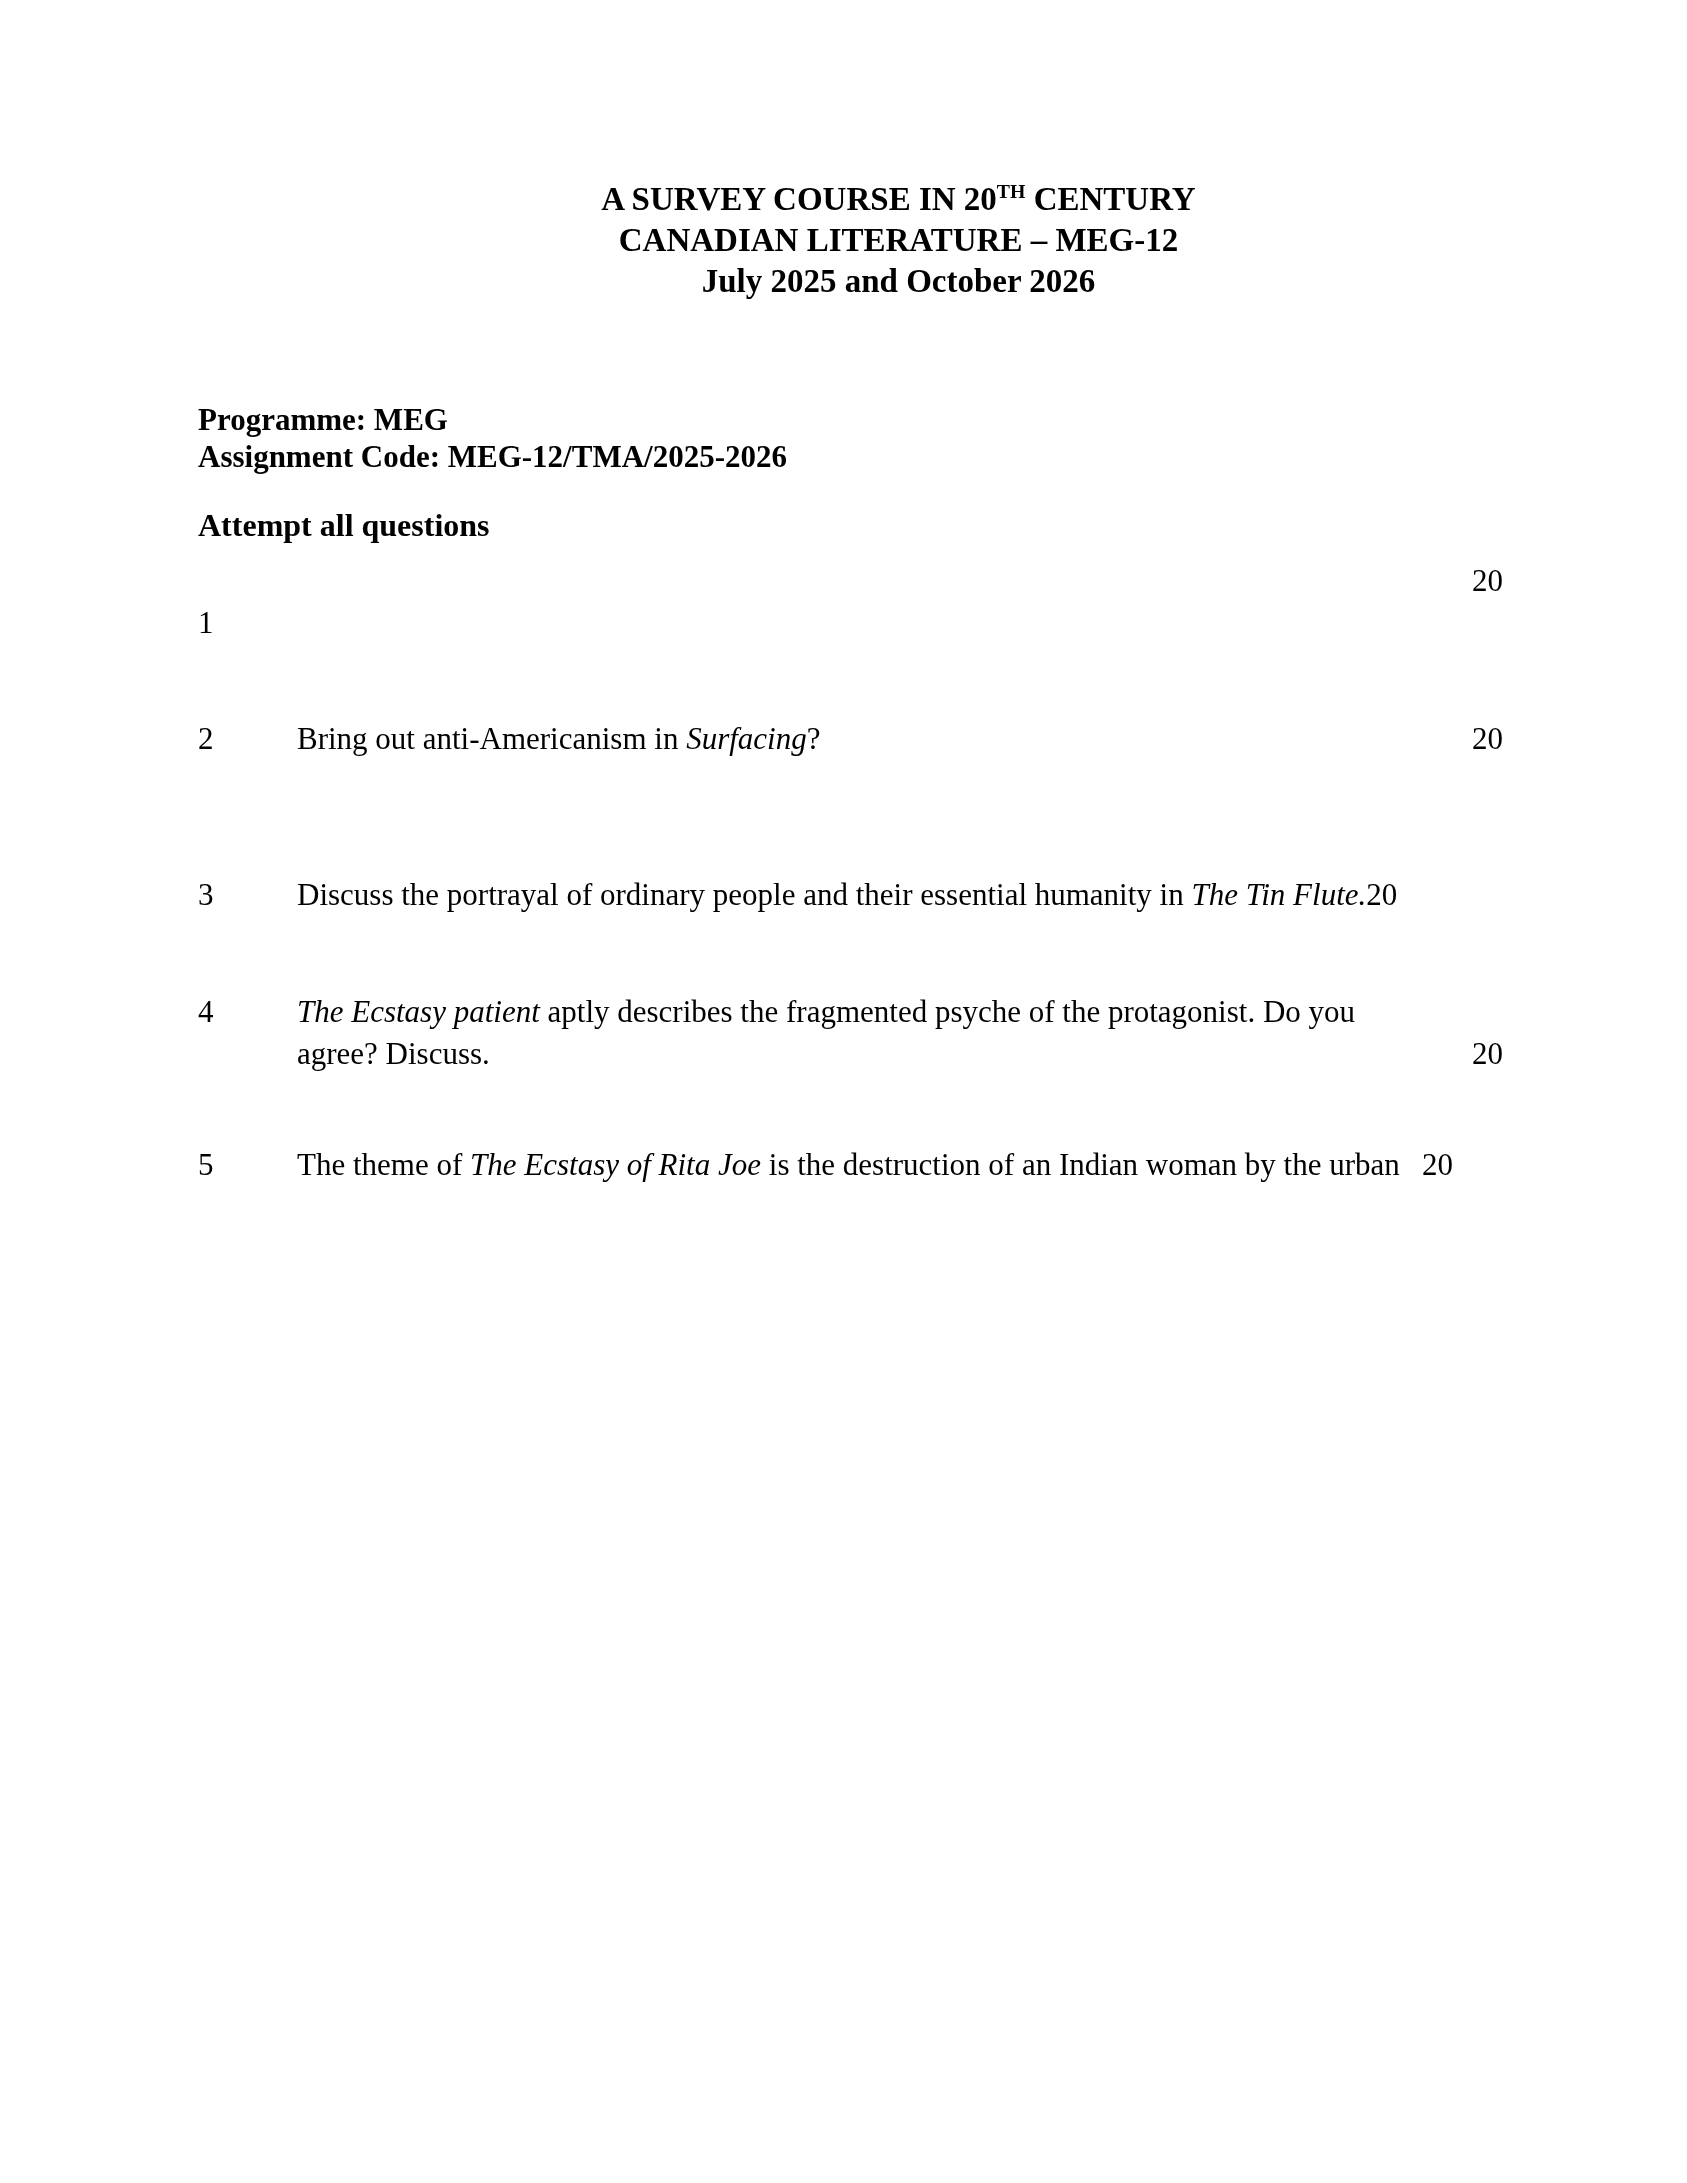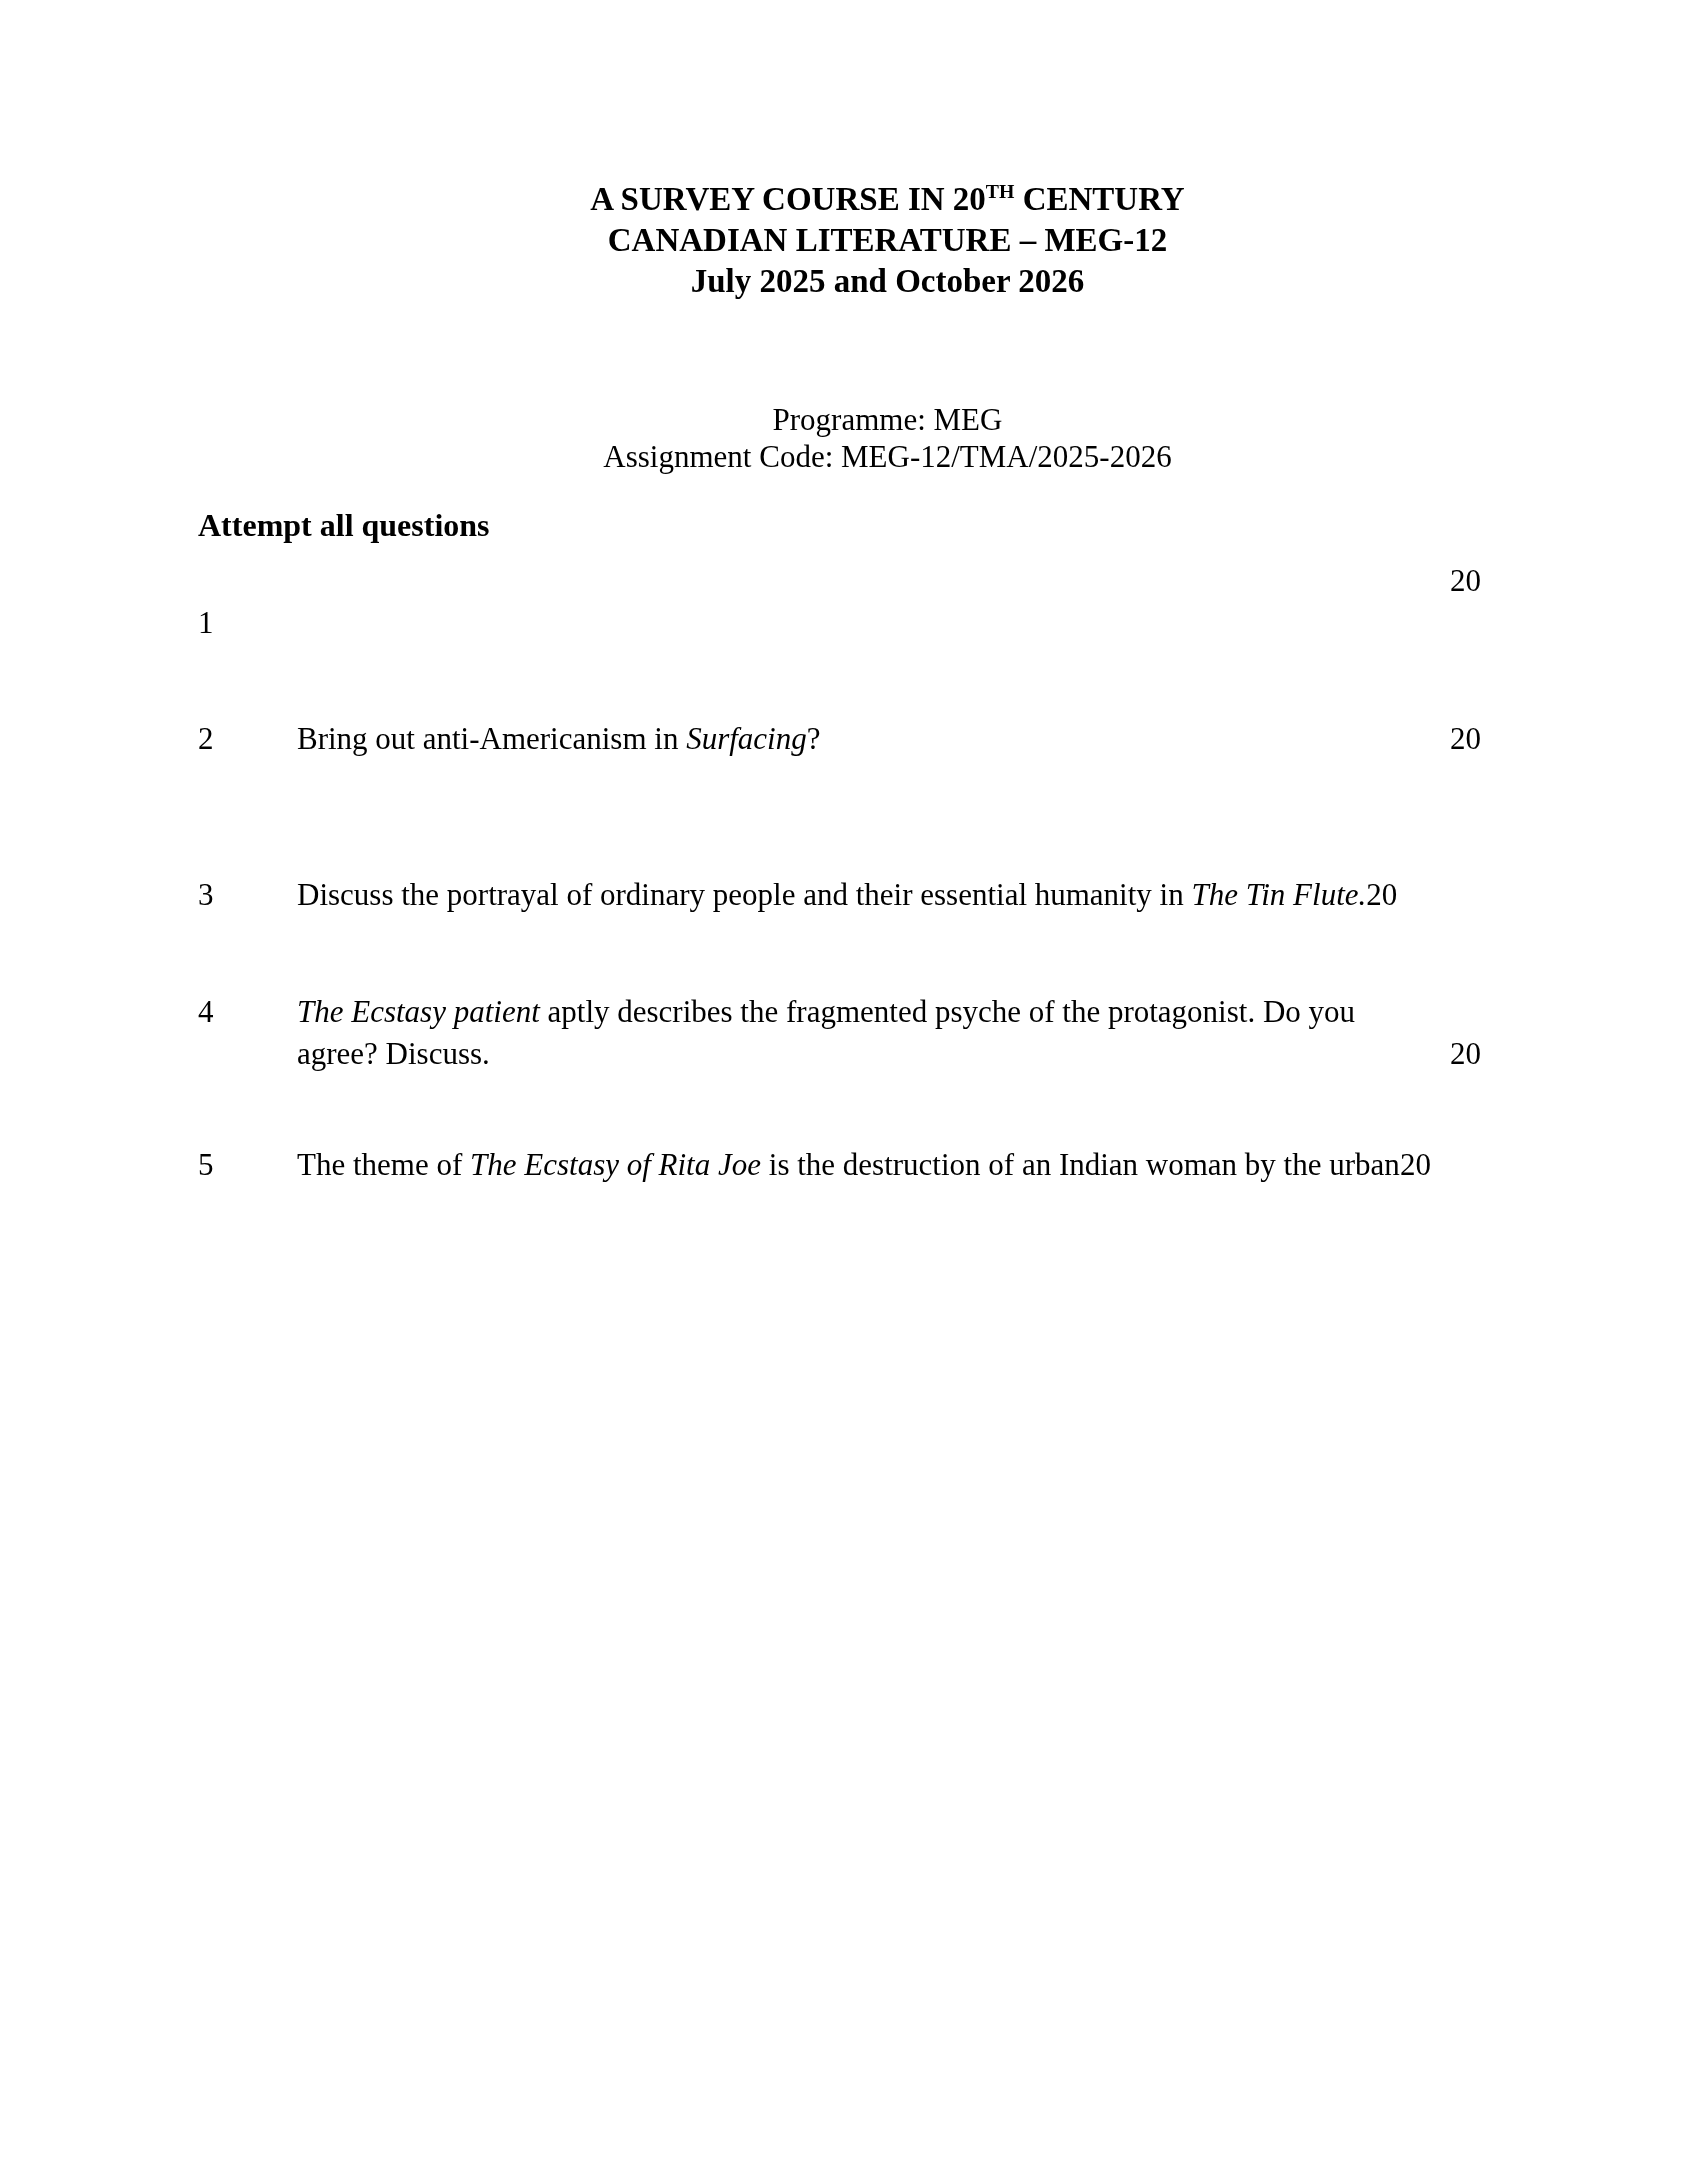--- a/index.html
+++ b/index.html
@@ -13,21 +13,21 @@
     height: 2183px;
     position: relative;
     font-family: "Liberation Serif", "DejaVu Serif", serif;
     color: #000000;
   }
 
   .page {
     width: 1687px;
     height: 1674px;
     background: #ffffff;
-    padding: 179px 110px 0 198px;
+    padding: 179px 88px 0 198px;
     overflow: hidden;
   }
 
   
   .title-block {
     text-align: center;
     margin-bottom: 99px;
   }
   .title-line {
     font-size: 33px;
@@ -36,22 +36,23 @@
     white-space: nowrap;
   }
   .seg-sup {
     vertical-align: super;
     font-size: 0.60em;
     line-height: 0;
   }
 
   
   .info-block {
-    text-align: center;
+    text-align: left;
     margin-bottom: 30px;
+    font-weight: bold;
   }
   .info-line {
     font-size: 31px;
     line-height: 37px;
     white-space: nowrap;
   }
 
   
   .instruction {
     font-size: 32px;

